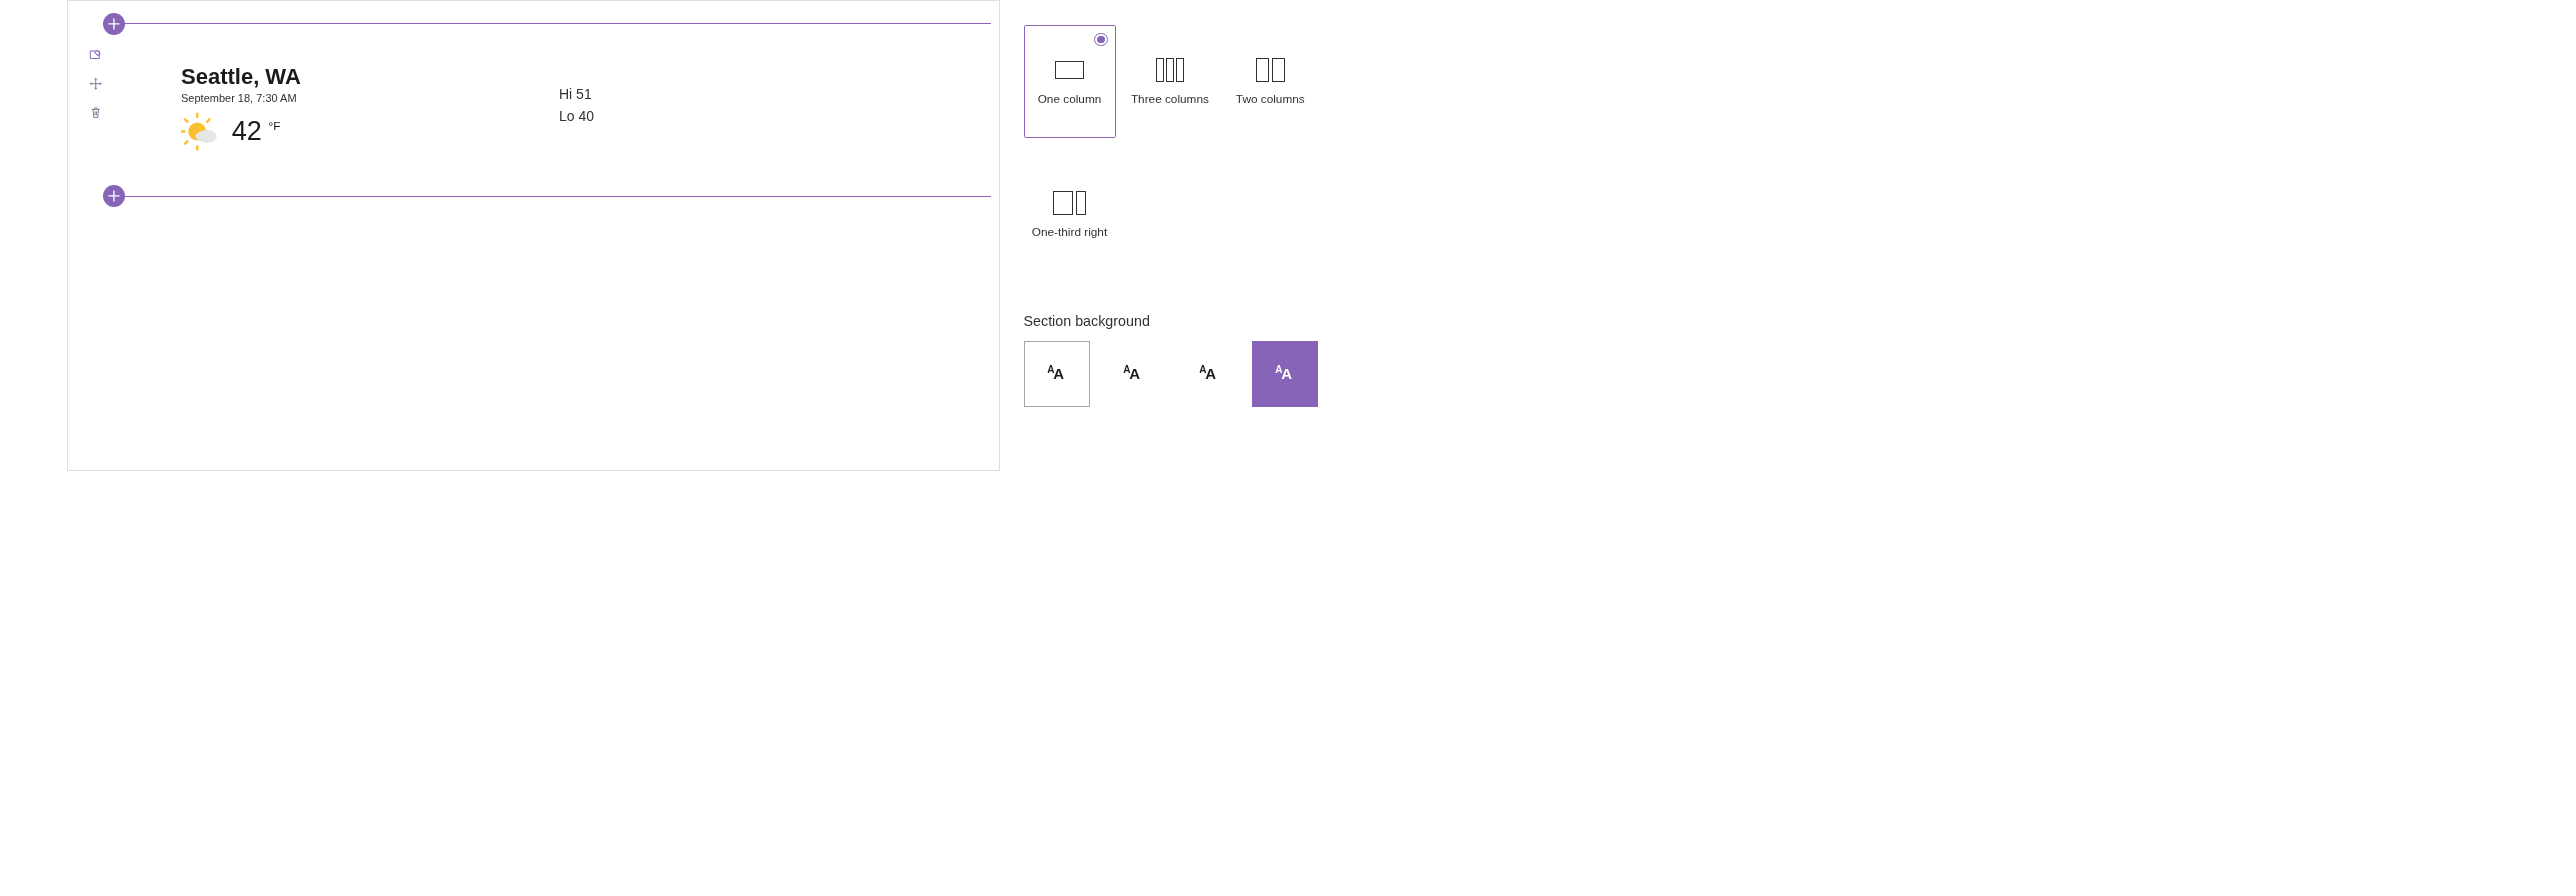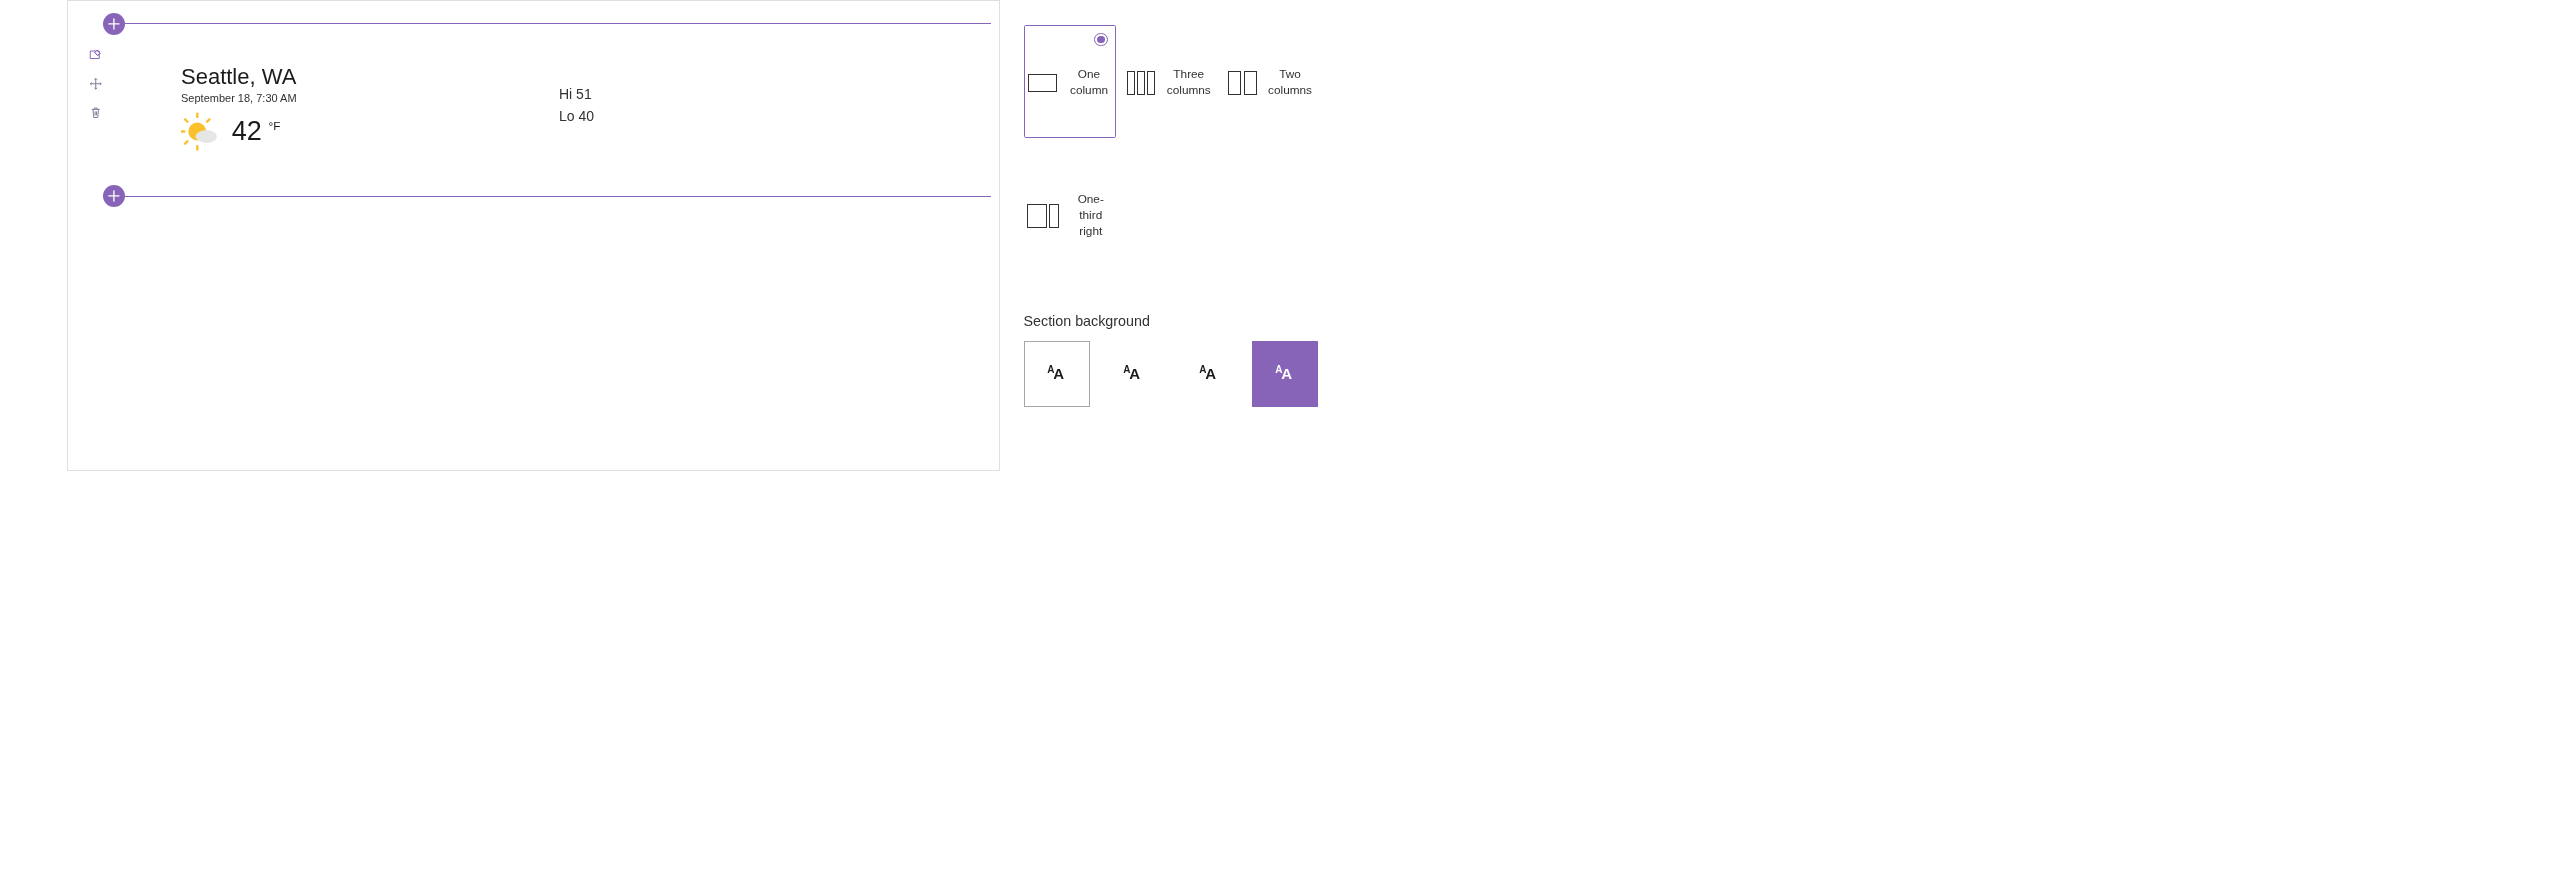--- a/index.html
+++ b/index.html
@@ -75,21 +75,21 @@
 
   
   .weather {
     margin-left: 113px;
     margin-top: 29px;
     display: flex;
   }
   .weather-left { width: 378px; }
   .weather-title {
     font-size: 22px;
-    font-weight: 400;
+    font-weight: 700;
     color: #1b1b1b;
   }
   .weather-date {
     font-size: 11px;
     color: #323130;
     margin-top: 2px;
   }
   .weather-now {
     display: flex;
     align-items: center;
@@ -132,21 +132,21 @@
   .layout-grid {
     display: grid;
     grid-template-columns: repeat(3, 92px);
     gap: 20px 8.4px;
     margin-bottom: 42px;
   }
   .layout-card {
     height: 113px;
     border-radius: 1.7px;
     display: flex;
-    flex-direction: row;
+    flex-direction: column;
     align-items: center;
     justify-content: center;
     gap: 10px;
     cursor: pointer;
     position: relative;
     font-size: 11.8px;
     text-align: center;
     line-height: 1.35;
     color: #323130;
     padding: 6.7px 3.4px 3.4px;

